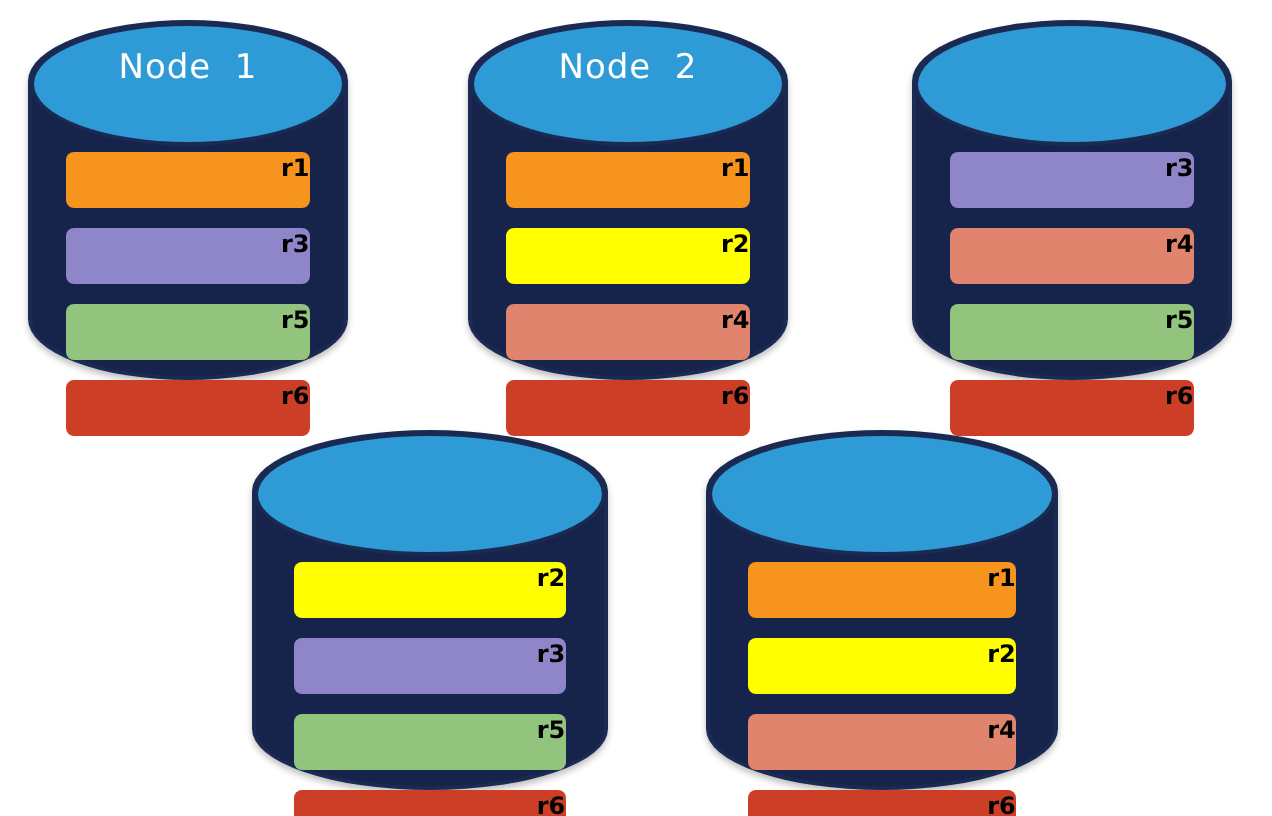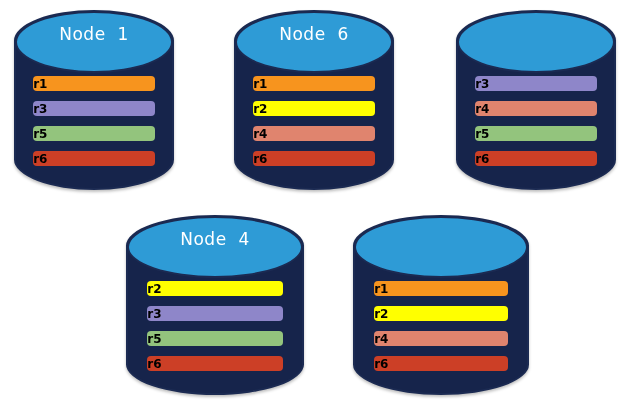--- a/index.html
+++ b/index.html
@@ -70,24 +70,24 @@
   .replica-stack {
     position: absolute;
     left: 0;
     top: 66px;
     width: 100%;
     z-index: 3;
   }
 
   .replica {
     position: relative;
-    height: 15px;
+    height: 28px;
     margin: 0 auto 10px auto;
     border-radius: 4px;
-    text-align: left;
+    text-align: right;
     line-height: 16px;
     font-size: 12px;
     font-weight: bold;
     color: #000000;
   }
 
   
   .node-top-row .replica { width: 76%; }
   .node-bottom-row .replica { width: 76%; }
 </style>
@@ -102,42 +102,41 @@
       <div class="replica-stack">
         <div class="replica" style="background: rgb(247, 148, 30);">r1</div>
         <div class="replica" style="background: rgb(142, 134, 201);">r3</div>
         <div class="replica" style="background: rgb(147, 196, 125);">r5</div>
         <div class="replica" style="background: rgb(204, 63, 38);">r6</div>
       </div>
     </div>
     <div class="node node-top-row" style="left: 230px; top: 10px; width: 160px; height: 180px;">
       <div class="node-body"></div>
       <div class="node-top"></div>
-      <div class="node-title">Node  6</div>
+      <div class="node-title">Node  2</div>
       <div class="replica-stack">
         <div class="replica" style="background: rgb(247, 148, 30);">r1</div>
         <div class="replica" style="background: rgb(255, 255, 0);">r2</div>
         <div class="replica" style="background: rgb(224, 132, 110);">r4</div>
         <div class="replica" style="background: rgb(204, 63, 38);">r6</div>
       </div>
     </div>
     <div class="node node-top-row" style="left: 452px; top: 10px; width: 160px; height: 180px;">
       <div class="node-body"></div>
       <div class="node-top"></div>
       <div class="replica-stack">
         <div class="replica" style="background: rgb(142, 134, 201);">r3</div>
         <div class="replica" style="background: rgb(224, 132, 110);">r4</div>
         <div class="replica" style="background: rgb(147, 196, 125);">r5</div>
         <div class="replica" style="background: rgb(204, 63, 38);">r6</div>
       </div>
     </div>
     <div class="node node-bottom-row" style="left: 122px; top: 215px; width: 178px; height: 180px;">
       <div class="node-body"></div>
       <div class="node-top"></div>
-      <div class="node-title">Node  4</div>
       <div class="replica-stack">
         <div class="replica" style="background: rgb(255, 255, 0);">r2</div>
         <div class="replica" style="background: rgb(142, 134, 201);">r3</div>
         <div class="replica" style="background: rgb(147, 196, 125);">r5</div>
         <div class="replica" style="background: rgb(204, 63, 38);">r6</div>
       </div>
     </div>
     <div class="node node-bottom-row" style="left: 349px; top: 215px; width: 176px; height: 180px;">
       <div class="node-body"></div>
       <div class="node-top"></div>

